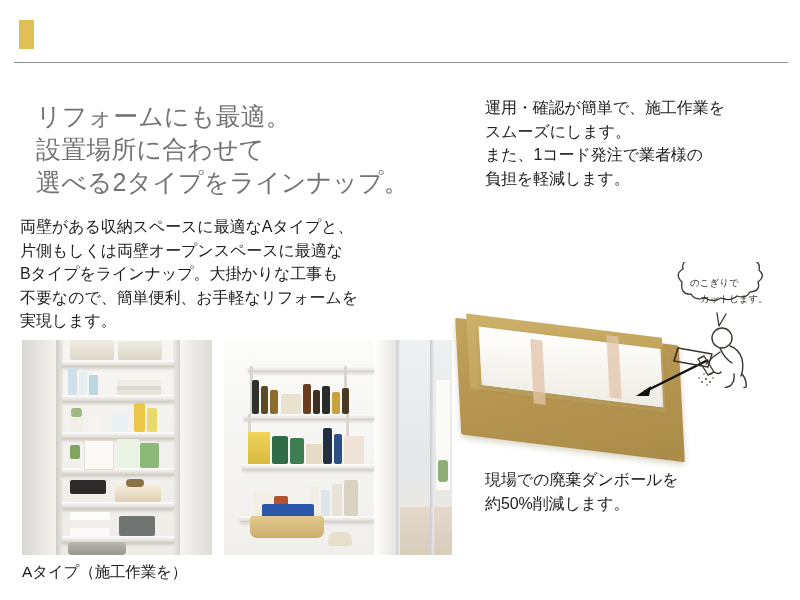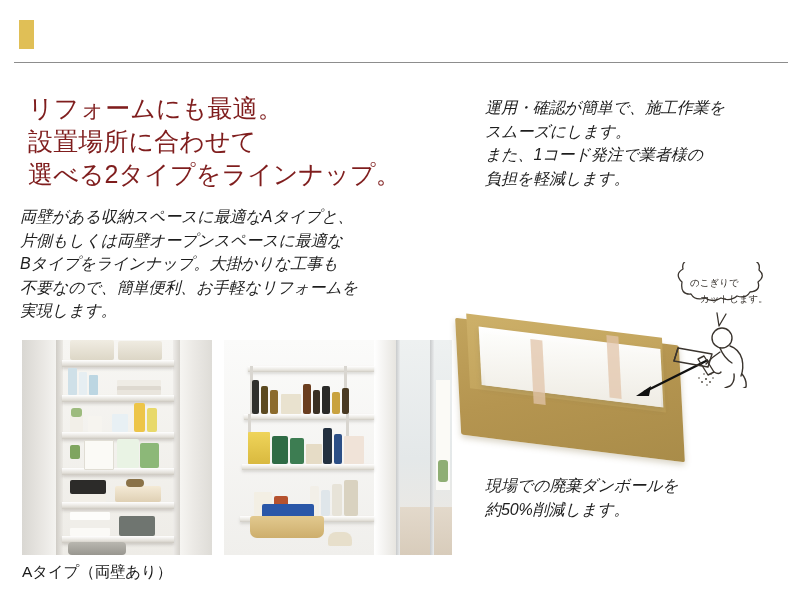--- a/index.html
+++ b/index.html
@@ -57,40 +57,39 @@
     width: 440px;
   }
   .col-right {
     position: absolute;
     left: 485px;
     top: 86px;
     width: 310px;
   }
 
   .gold-head {
-    color: #7f1d1d;
+    color: #737373;
     font-size: 25px;
     line-height: 33px;
     letter-spacing: 0.005em;
     font-weight: 400;
-    margin: 8px;
+    margin: 16px;
     white-space: pre-line;
   }
   .gold-head.small {
     font-size: 23px;
     line-height: 31px;
   }
   .body-text {
     color: #1d1d1d;
     font-size: 16px;
     line-height: 23.5px;
     letter-spacing: -0.005em;
     margin: 0;
     white-space: pre-line;
-    font-style: italic;
   }
   .left-body { margin-top: 14px; }
   .right-body { margin-top: 10px; }
 
   
   .photo-row {
     position: absolute;
     left: 22px;
     top: 340px;
     display: flex;
@@ -220,21 +219,21 @@
     height: 46px;
   }
 
   
   .eco-block {
     position: absolute;
     left: 485px;
     top: 468px;
     width: 310px;
   }
-  .eco-body { margin-top: 6px; }
+  .eco-body { margin-top: 0; }
 </style>
 </head>
 <body>
 
 <div class="section-header">
   <span class="gold-marker"></span>
 </div>
 <div class="header-rule"></div>
 
 <div class="col-left">
@@ -299,21 +298,21 @@
       <div class="pa-item" style="left:93px;top:146px;width:46px;height:16px;background:linear-gradient(180deg,#f4ead6,#dfd0b4);border-radius:2px;"></div>
       <div class="pa-item" style="left:104px;top:139px;width:18px;height:8px;background:#8a7248;border-radius:4px;"></div>
 
       <div class="pa-item" style="left:48px;top:172px;width:40px;height:8px;background:#fdfdfb;"></div>
       <div class="pa-item" style="left:48px;top:180px;width:40px;height:8px;background:#f0eee9;"></div>
       <div class="pa-item" style="left:48px;top:188px;width:40px;height:8px;background:#fbfaf7;"></div>
       <div class="pa-item" style="left:97px;top:176px;width:36px;height:20px;background:#6f7570;border-radius:2px;"></div>
 
       <div class="pa-item" style="left:46px;top:202px;width:58px;height:13px;background:linear-gradient(180deg,#b9b7b0,#98968f);border-radius:4px;"></div>
     </div>
-    <figcaption class="caption">Aタイプ（両壁あり）</figcaption>
+    <figcaption class="caption">Aタイプ（施工作業を）</figcaption>
   </figure>
 
   <figure class="photo-block" style="margin:0;">
     <div class="photo-b">
       <div class="pb-wall"></div>
       <div class="pb-door"></div>
       <div class="pb-floor"></div>
       <div class="pb-doorframe" style="left:172px;"></div>
       <div class="pb-doorframe" style="left:206px;"></div>
       <div class="pb-window" style="left:212px;top:40px;width:14px;height:110px;background:#fbfaf6;"></div>

